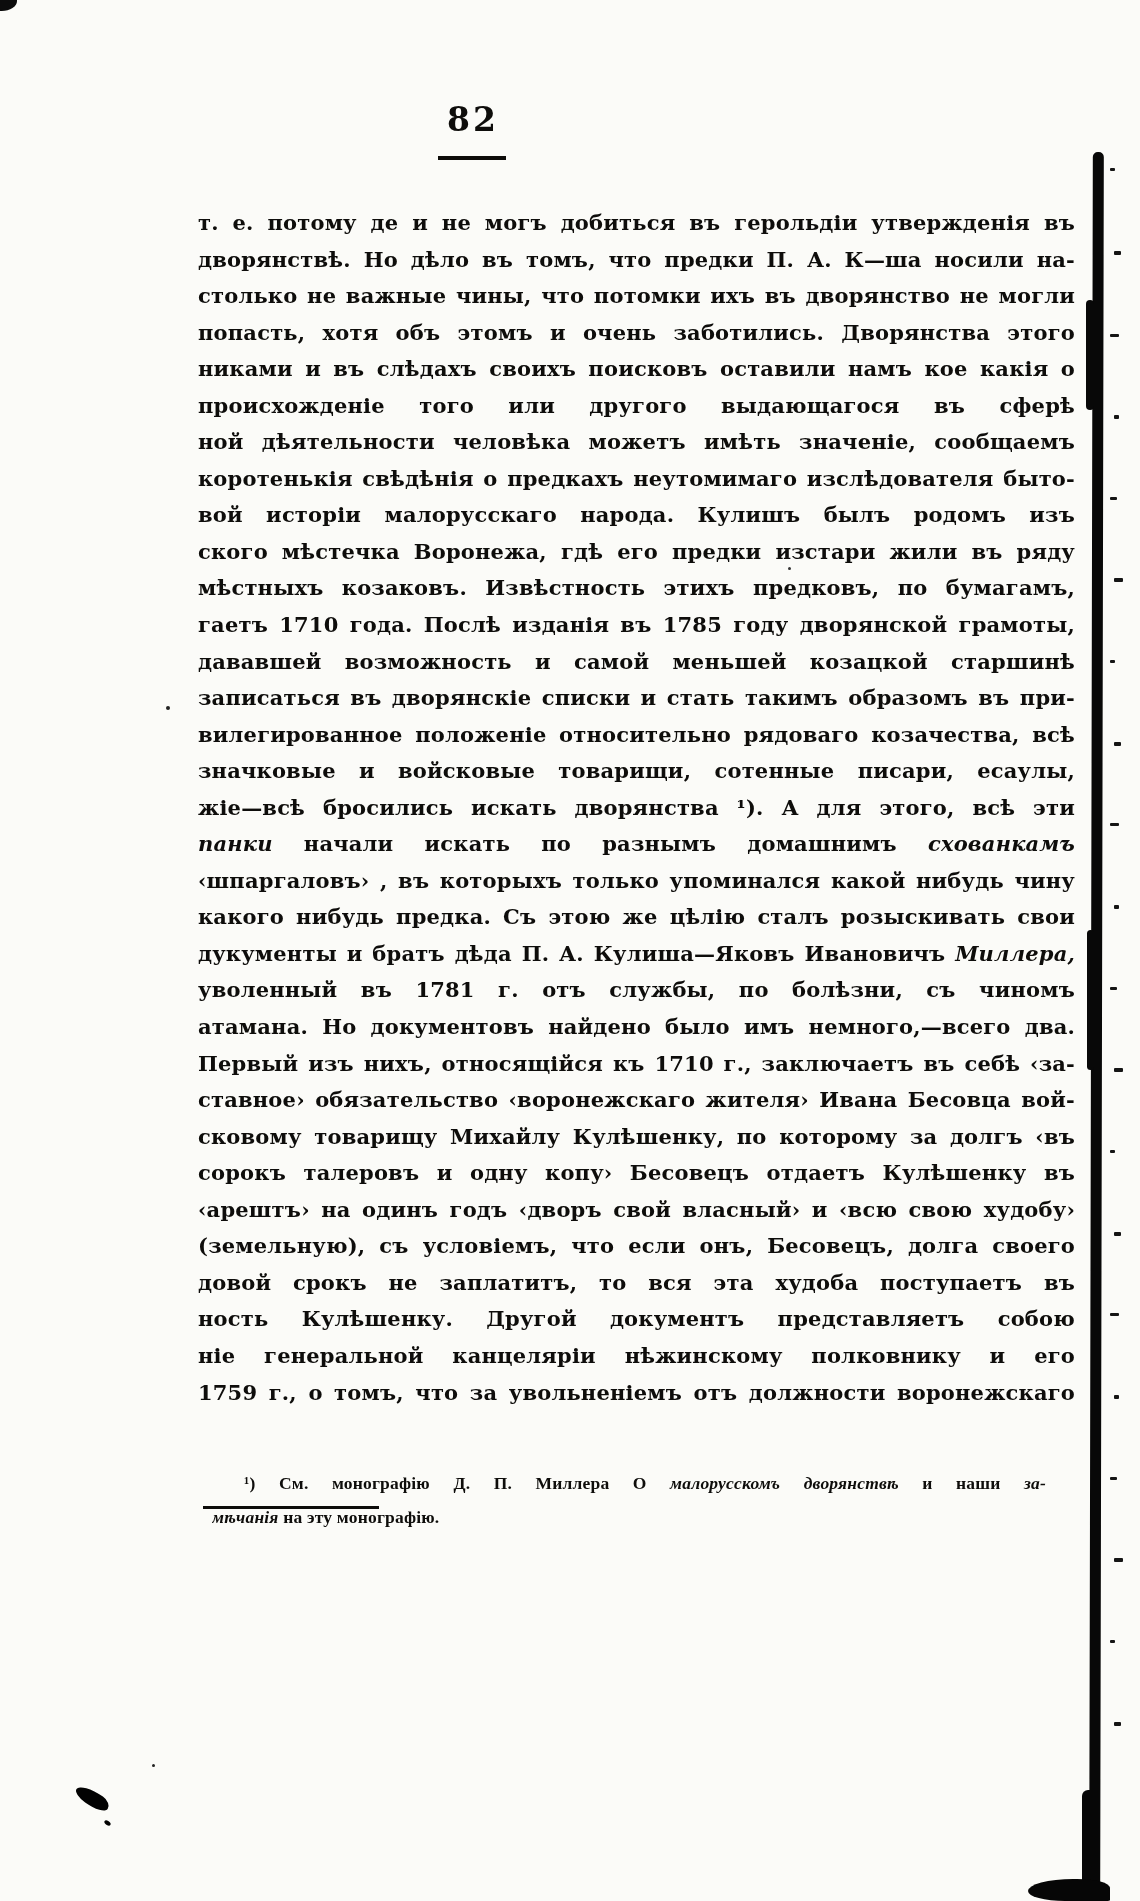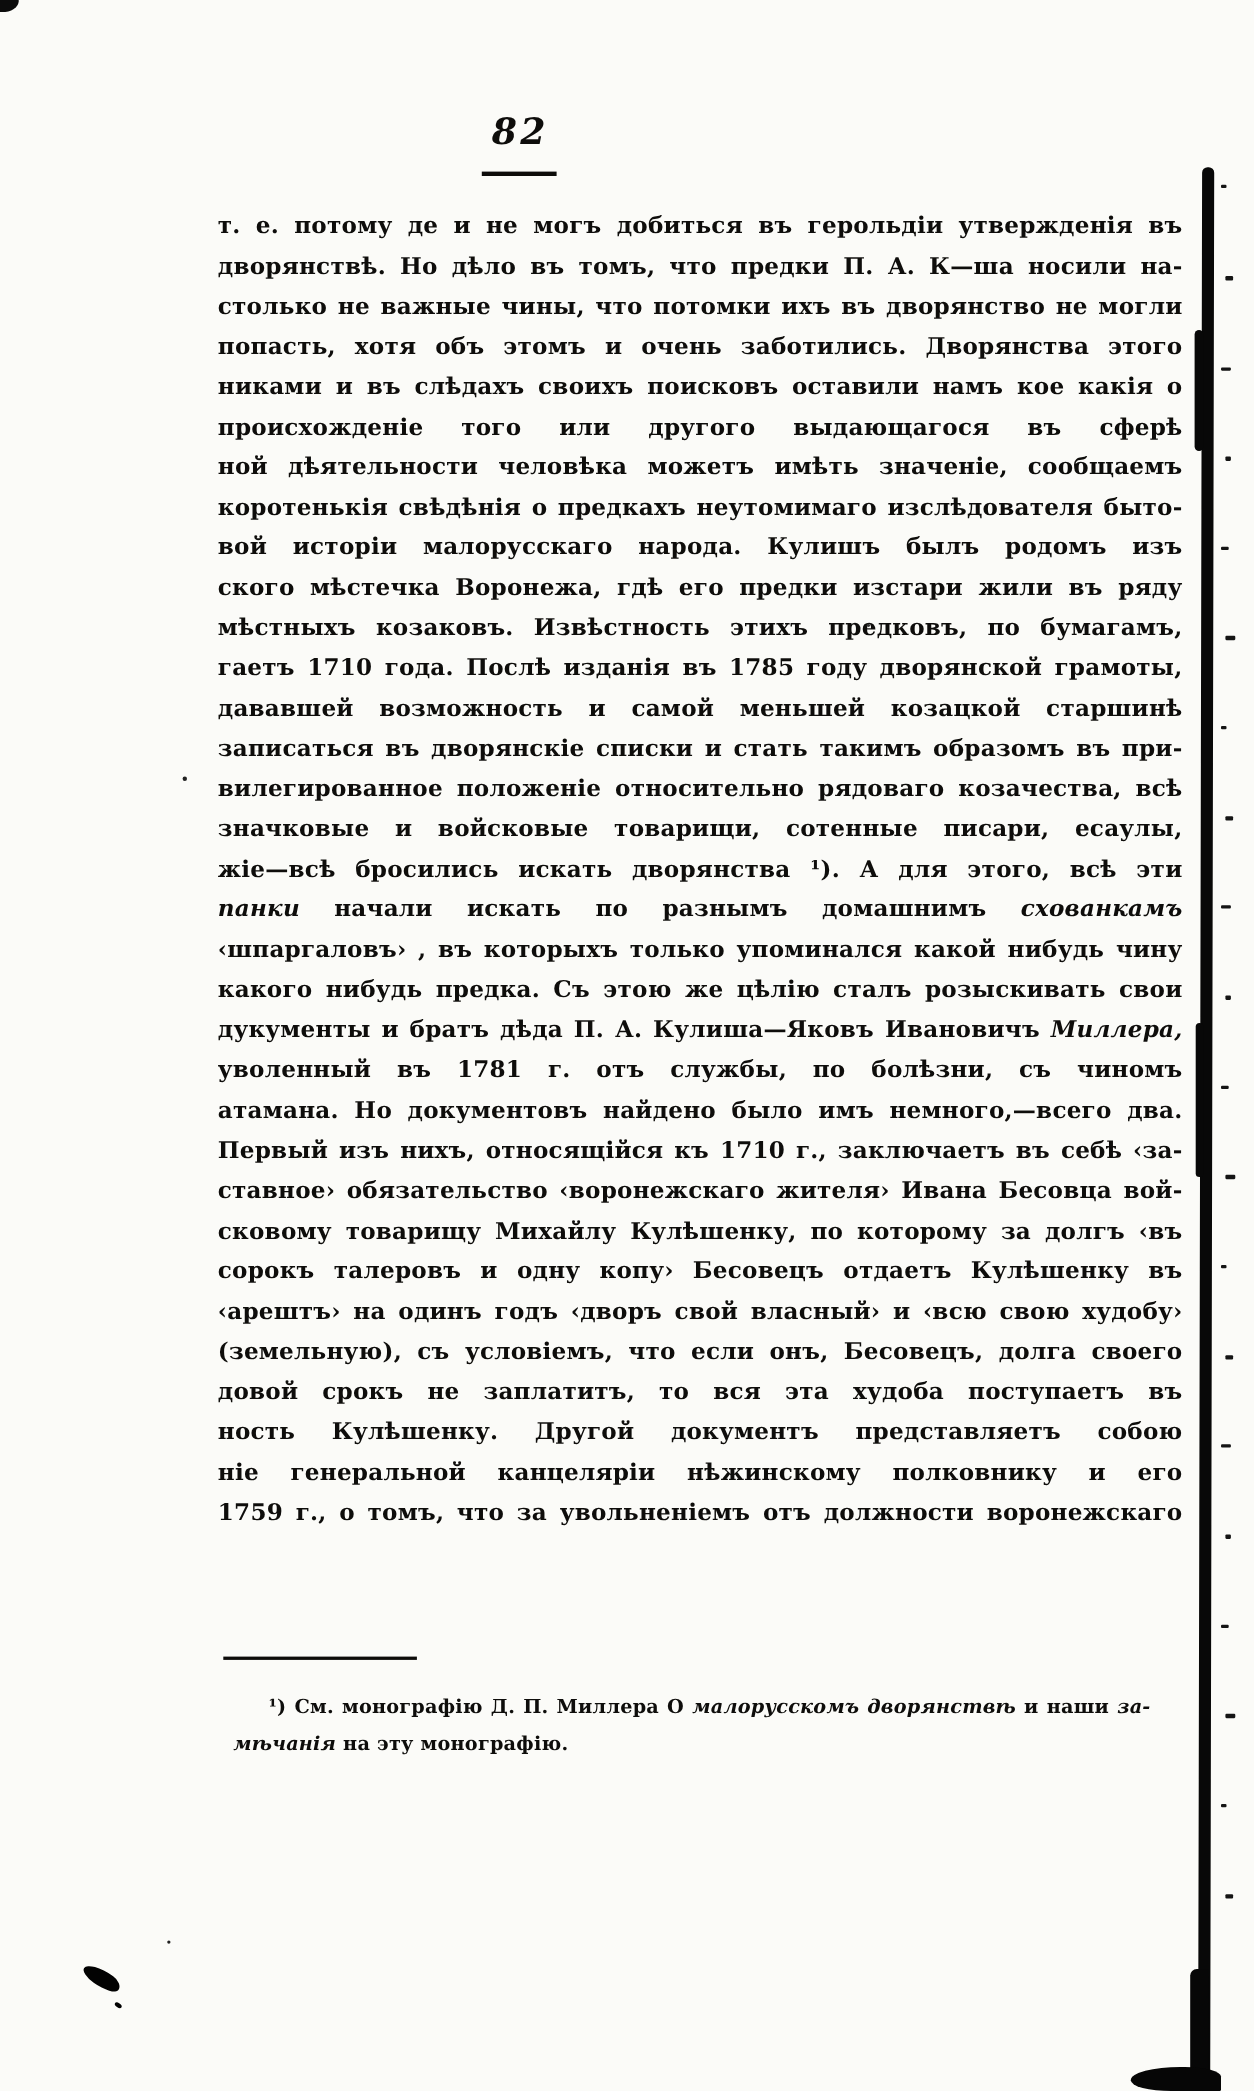--- a/index.html
+++ b/index.html
@@ -8,37 +8,37 @@
     background:#fbfbf8;
     position:relative;
     font-family:"DejaVu Serif",serif;
     color:#0e0d0b;
     overflow:hidden;
   }
   .page{position:absolute;inset:0;}
   
   .pagenum{
     position:absolute;left:436px;top:100px;width:74px;
-    text-align:center;font-size:33px;font-weight:700;letter-spacing:3px;font-style:italic;
+    text-align:center;font-size:33px;font-weight:700;letter-spacing:3px;
   }
   .pagenum-rule{
     position:absolute;left:438px;top:156px;width:68px;height:4px;background:#0d0c0a;
   }
   
-  .body-text{position:absolute;left:198px;top:187px;width:877px;}
+  .body-text{position:absolute;left:198px;top:205px;width:877px;}
   .tl{
     height:36.55px;line-height:36.55px;overflow:hidden;
     font-size:21px;font-weight:700;letter-spacing:0.2px;word-spacing:2px;
     text-align:justify;text-align-last:justify;white-space:normal;
   }
   .tl:after{content:"";display:inline-block;width:100%;}
   .tl em{font-weight:700;}
   
   .footnote-rule{position:absolute;left:203px;top:1506px;width:176px;height:3px;background:#0d0c0a;}
-  .footnote{position:absolute;left:198px;top:1535px;width:848px;}
+  .footnote{position:absolute;left:198px;top:1466px;width:848px;font-family:Liberation Serif, serif;}
   .fl{
     height:34px;line-height:34px;overflow:hidden;
     font-size:17.5px;font-weight:700;letter-spacing:0.2px;
     text-align:justify;text-align-last:justify;
   }
   .fl:after{content:"";display:inline-block;width:100%;}
   .fl.first{padding-left:46px;width:802px;}
   .fl.last{text-align:left;text-align-last:left;margin-left:14px;}
   .fl.last:after{content:none;}
   .fl em{font-style:italic;}

